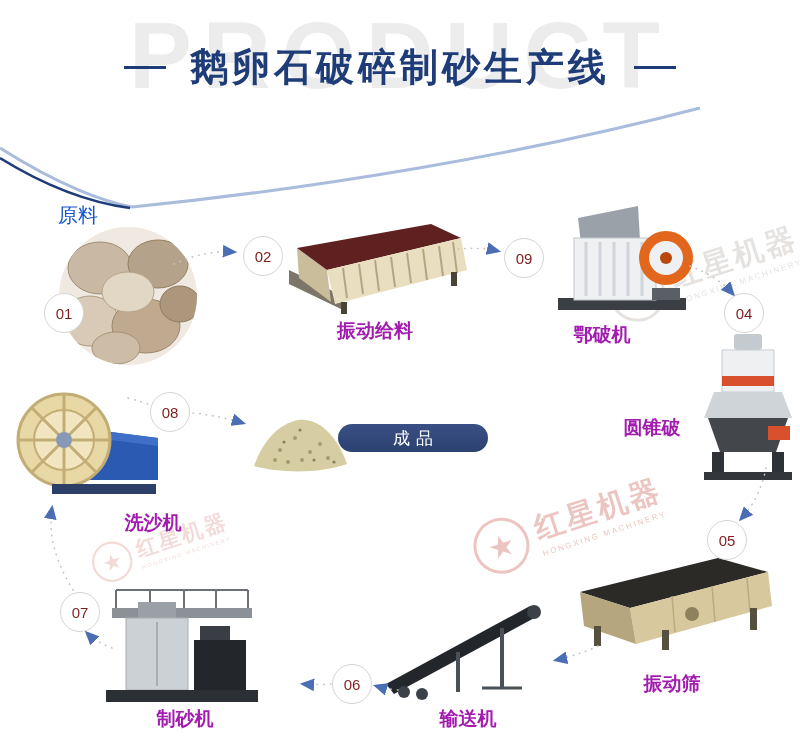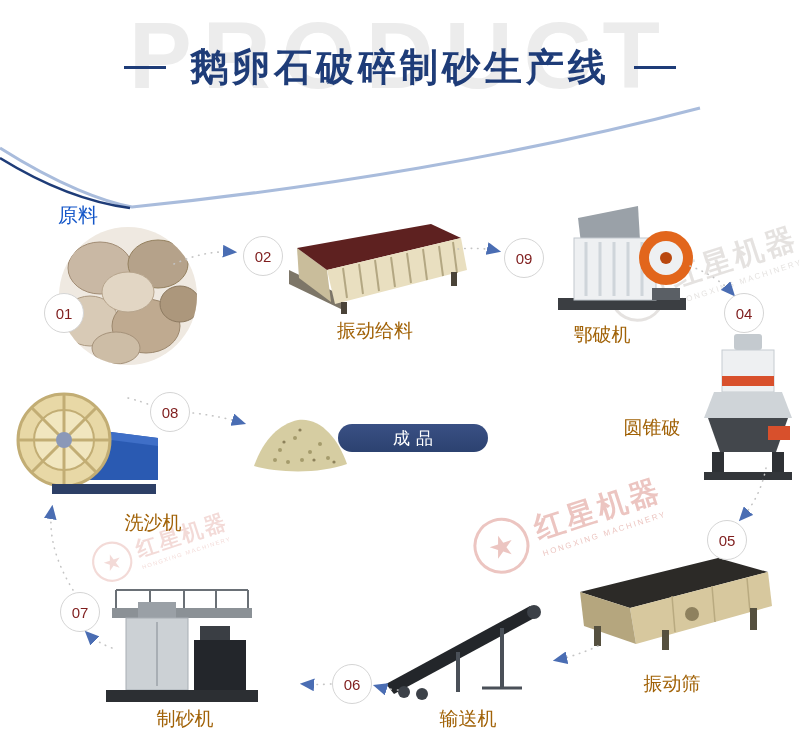--- a/index.html
+++ b/index.html
@@ -22,21 +22,21 @@
 
   .raw-label{position:absolute;left:58px;top:202px;font-size:20px;font-weight:normal;
     color:#1255c8;z-index:5}
 
   .step-circle{position:absolute;width:40px;height:40px;border-radius:50%;
     background:#fff;border:1px solid #d5d5d5;display:flex;align-items:center;
     justify-content:center;font-size:15px;color:#7f1d1d;z-index:4}
 
   .machine{position:absolute;z-index:2;line-height:0}
   .machine-label{position:absolute;width:150px;text-align:center;font-size:19px;
-    font-weight:normal;color:#a16207;z-index:5;white-space:nowrap}
+    font-weight:bold;color:#a21caf;z-index:5;white-space:nowrap}
 
   .badge{position:absolute;left:338px;top:424px;width:150px;height:28px;
     background:linear-gradient(#3a5084,#2c4270);border-radius:20px;display:flex;
     align-items:center;justify-content:center;color:#fff;font-size:17px;
     letter-spacing:6px;padding-left:6px;z-index:4}
 
   .brand-wm{position:absolute;display:flex;align-items:center;gap:9px;
     transform:rotate(-18deg);z-index:1;pointer-events:none}
   .brand-wm .wm-emblem{width:56px;height:56px;border:3px solid currentColor;
     border-radius:50%;display:flex;align-items:center;justify-content:center;

